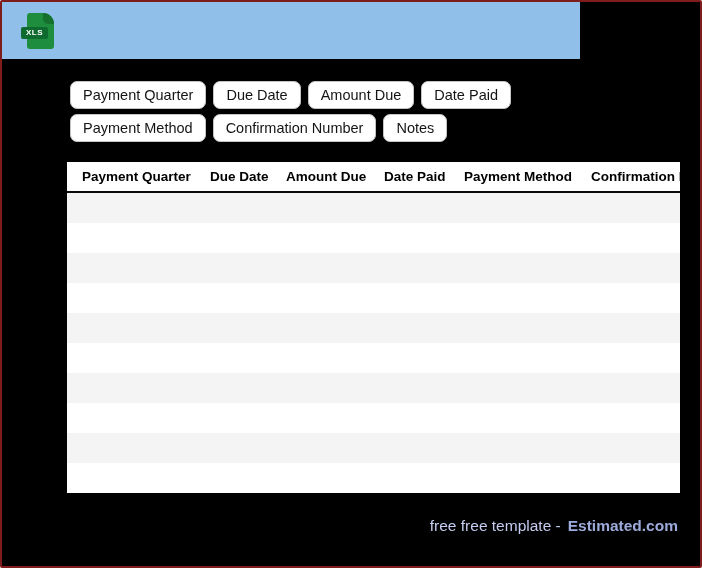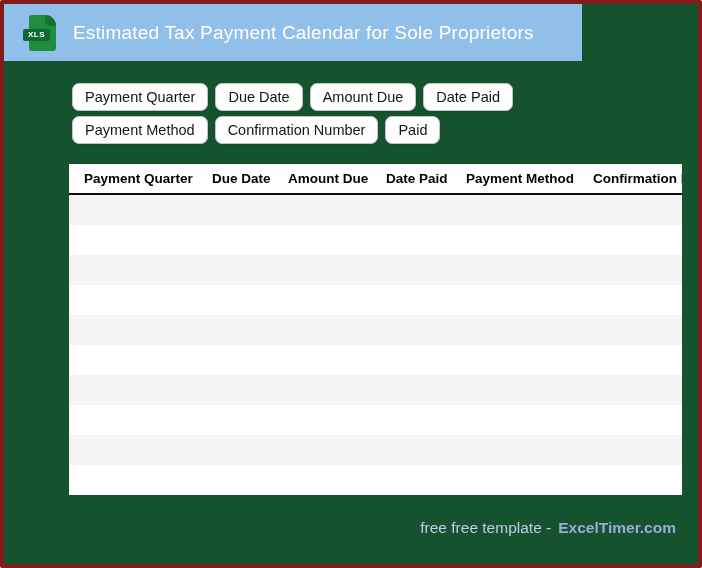--- a/index.html
+++ b/index.html
@@ -1,20 +1,20 @@
 <!DOCTYPE html>
 <html><head>
 <meta charset="utf-8">
 <style>
   html,body { margin:0; padding:0; background:#fff; }
   * { box-sizing:border-box; }
   .frame {
     position:relative; width:702px; height:568px;
-    background:#14532d;
-    border:4px solid #7f1d1d; border-radius:2px;
+    background:#000000;
+    border:2px solid #7f1d1d; border-radius:2px;
     overflow:hidden;
     font-family:"Liberation Sans", sans-serif;
     padding-left:32px;
   }
   
   .appbar {
     position:absolute; top:0; left:0; width:578px; height:57px;
     background:#90bfe9; display:flex; align-items:center;
   }
   .xls-icon {
@@ -80,31 +80,30 @@
 </head>
 <body>
 
 <div class="frame">
 
   <div class="appbar">
     <div class="xls-icon">
       <div class="fold"></div>
       <div class="xls-badge">XLS</div>
     </div>
-    <div class="app-title">Estimated Tax Payment Calendar for Sole Proprietors</div>
   </div>
 
   <div class="chips">
       <span class="chip">Payment Quarter</span>
       <span class="chip">Due Date</span>
       <span class="chip">Amount Due</span>
       <span class="chip">Date Paid</span>
       <span class="chip">Payment Method</span>
       <span class="chip">Confirmation Number</span>
-      <span class="chip">Paid</span>
+      <span class="chip">Notes</span>
     </div>
 
   <div class="tablewrap">
     <div class="thead">
         <div class="th">Payment Quarter</div>
         <div class="th">Due Date</div>
         <div class="th">Amount Due</div>
         <div class="th">Date Paid</div>
         <div class="th">Payment Method</div>
         <div class="th">Confirmation Number</div>
@@ -117,16 +116,16 @@
         <div class="trow alt"></div>
         <div class="trow"></div>
         <div class="trow alt"></div>
         <div class="trow"></div>
         <div class="trow alt"></div>
         <div class="trow"></div>
       </div>
   </div>
 
   <div class="footer">
-    <span>free free template -</span><span class="brand">ExcelTimer.com</span>
+    <span>free free template -</span><span class="brand">Estimated.com</span>
   </div>
 
 </div>
 
 </body></html>

